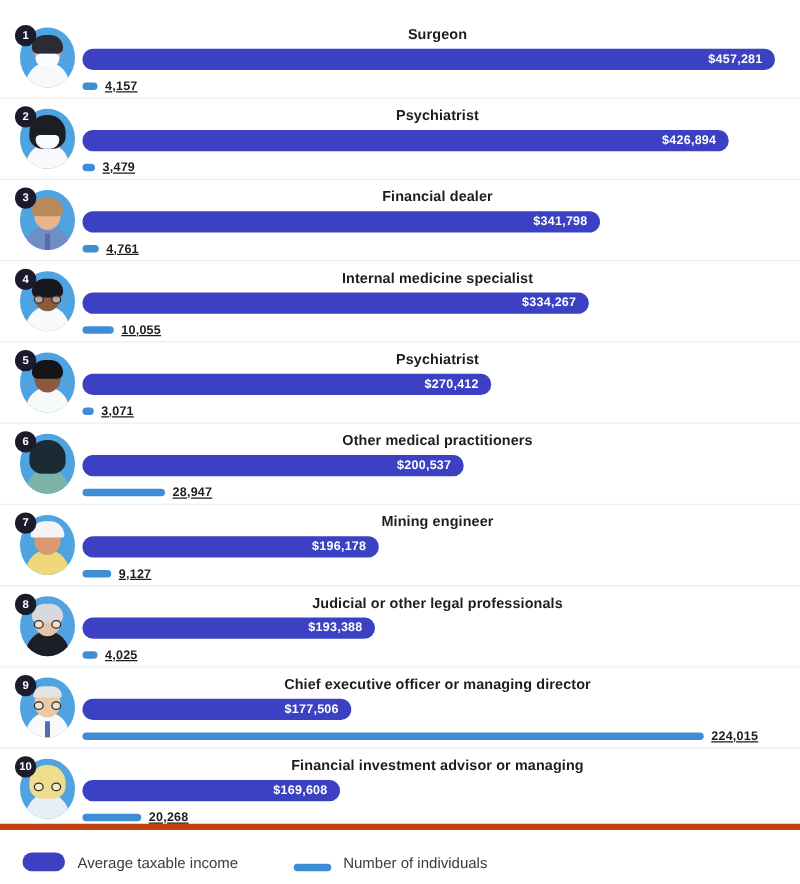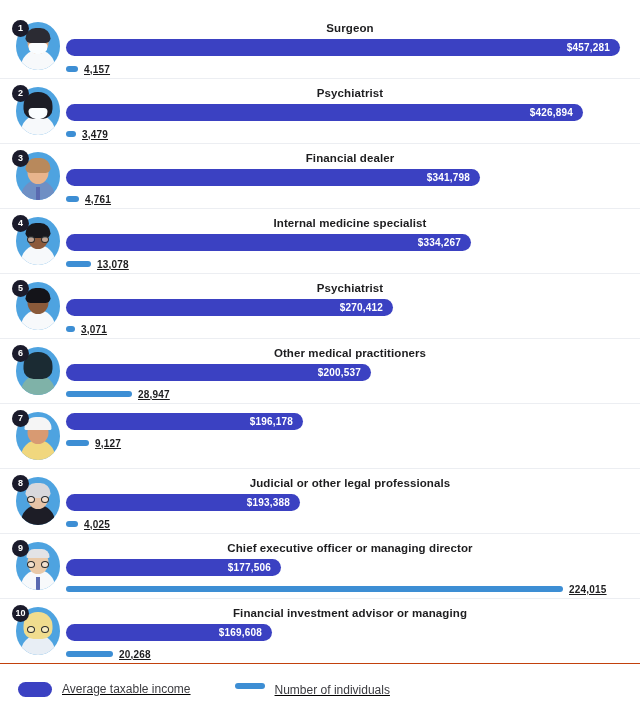--- a/index.html
+++ b/index.html
@@ -10,21 +10,21 @@
     overflow: hidden;
   }
   #chart { position: relative; width: 640px; height: 707px; background:#fff; padding-top: 14px; }
 
   .row {
     position: relative;
     height: 65px;
     border-bottom: 1px solid #eceef2;
     padding-left: 12px;
   }
-  .row:last-of-type { border-bottom: 1px solid #c2410c; }
+  .row:last-of-type { border-bottom: 5px solid #c2410c; }
 
   
   .avatar-wrap {
     position: absolute;
     left: 12px; top: 6px;
     width: 48px; height: 52px;
   }
   .avatar {
     position: absolute; left: 4px; top: 2px;
     width: 44px; height: 48px;
@@ -152,21 +152,21 @@
     text-decoration: underline;
   }
 
   
   .legend {
     display: flex;
     align-items: center;
     padding: 18px 0 0 18px;
     gap: 44px;
   }
-  .legend-item { display: flex; align-items: flex-start; text-decoration: underline; }
+  .legend-item { display: flex; align-items: flex-end; }
   .swatch-income {
     width: 34px; height: 15px;
     border-radius: 8px;
     background: #3b41c2;
     margin-right: 10px;
   }
   .swatch-count {
     width: 30px; height: 6px;
     border-radius: 3px;
     background: #3d8ed4;
@@ -259,21 +259,21 @@
           </div>
           <span class="badge">4</span>
         </div>
         <div class="content">
           <div class="occ-label">Internal medicine specialist</div>
           <div class="bar-income" style="width:405px">
             <span class="val">$334,267</span>
           </div>
           <div class="count-line">
             <span class="bar-count" style="width:25px"></span>
-            <span class="count-val">13,078</span>
+            <span class="count-val">10,055</span>
           </div>
         </div>
       </div>
       <div class="row">
         <div class="avatar-wrap">
           <div class="avatar" style="background:#4ea3e0">
             <span class="av-body" style="background:#f7f9fb"></span>
             <span class="av-head" style="background:#8a5a3a"></span>
             <span class="av-hair" style="background:#141419;"></span>
           </div>
@@ -313,20 +313,21 @@
       <div class="row">
         <div class="avatar-wrap">
           <div class="avatar" style="background:#4ea3e0">
             <span class="av-body" style="background:#f0d77e"></span>
             <span class="av-head" style="background:#d89a72"></span>
             <span class="av-helmet"></span>
           </div>
           <span class="badge">7</span>
         </div>
         <div class="content">
+          <div class="occ-label">Mining engineer</div>
           <div class="bar-income" style="width:237px">
             <span class="val">$196,178</span>
           </div>
           <div class="count-line">
             <span class="bar-count" style="width:23px"></span>
             <span class="count-val">9,127</span>
           </div>
         </div>
       </div>
       <div class="row">

